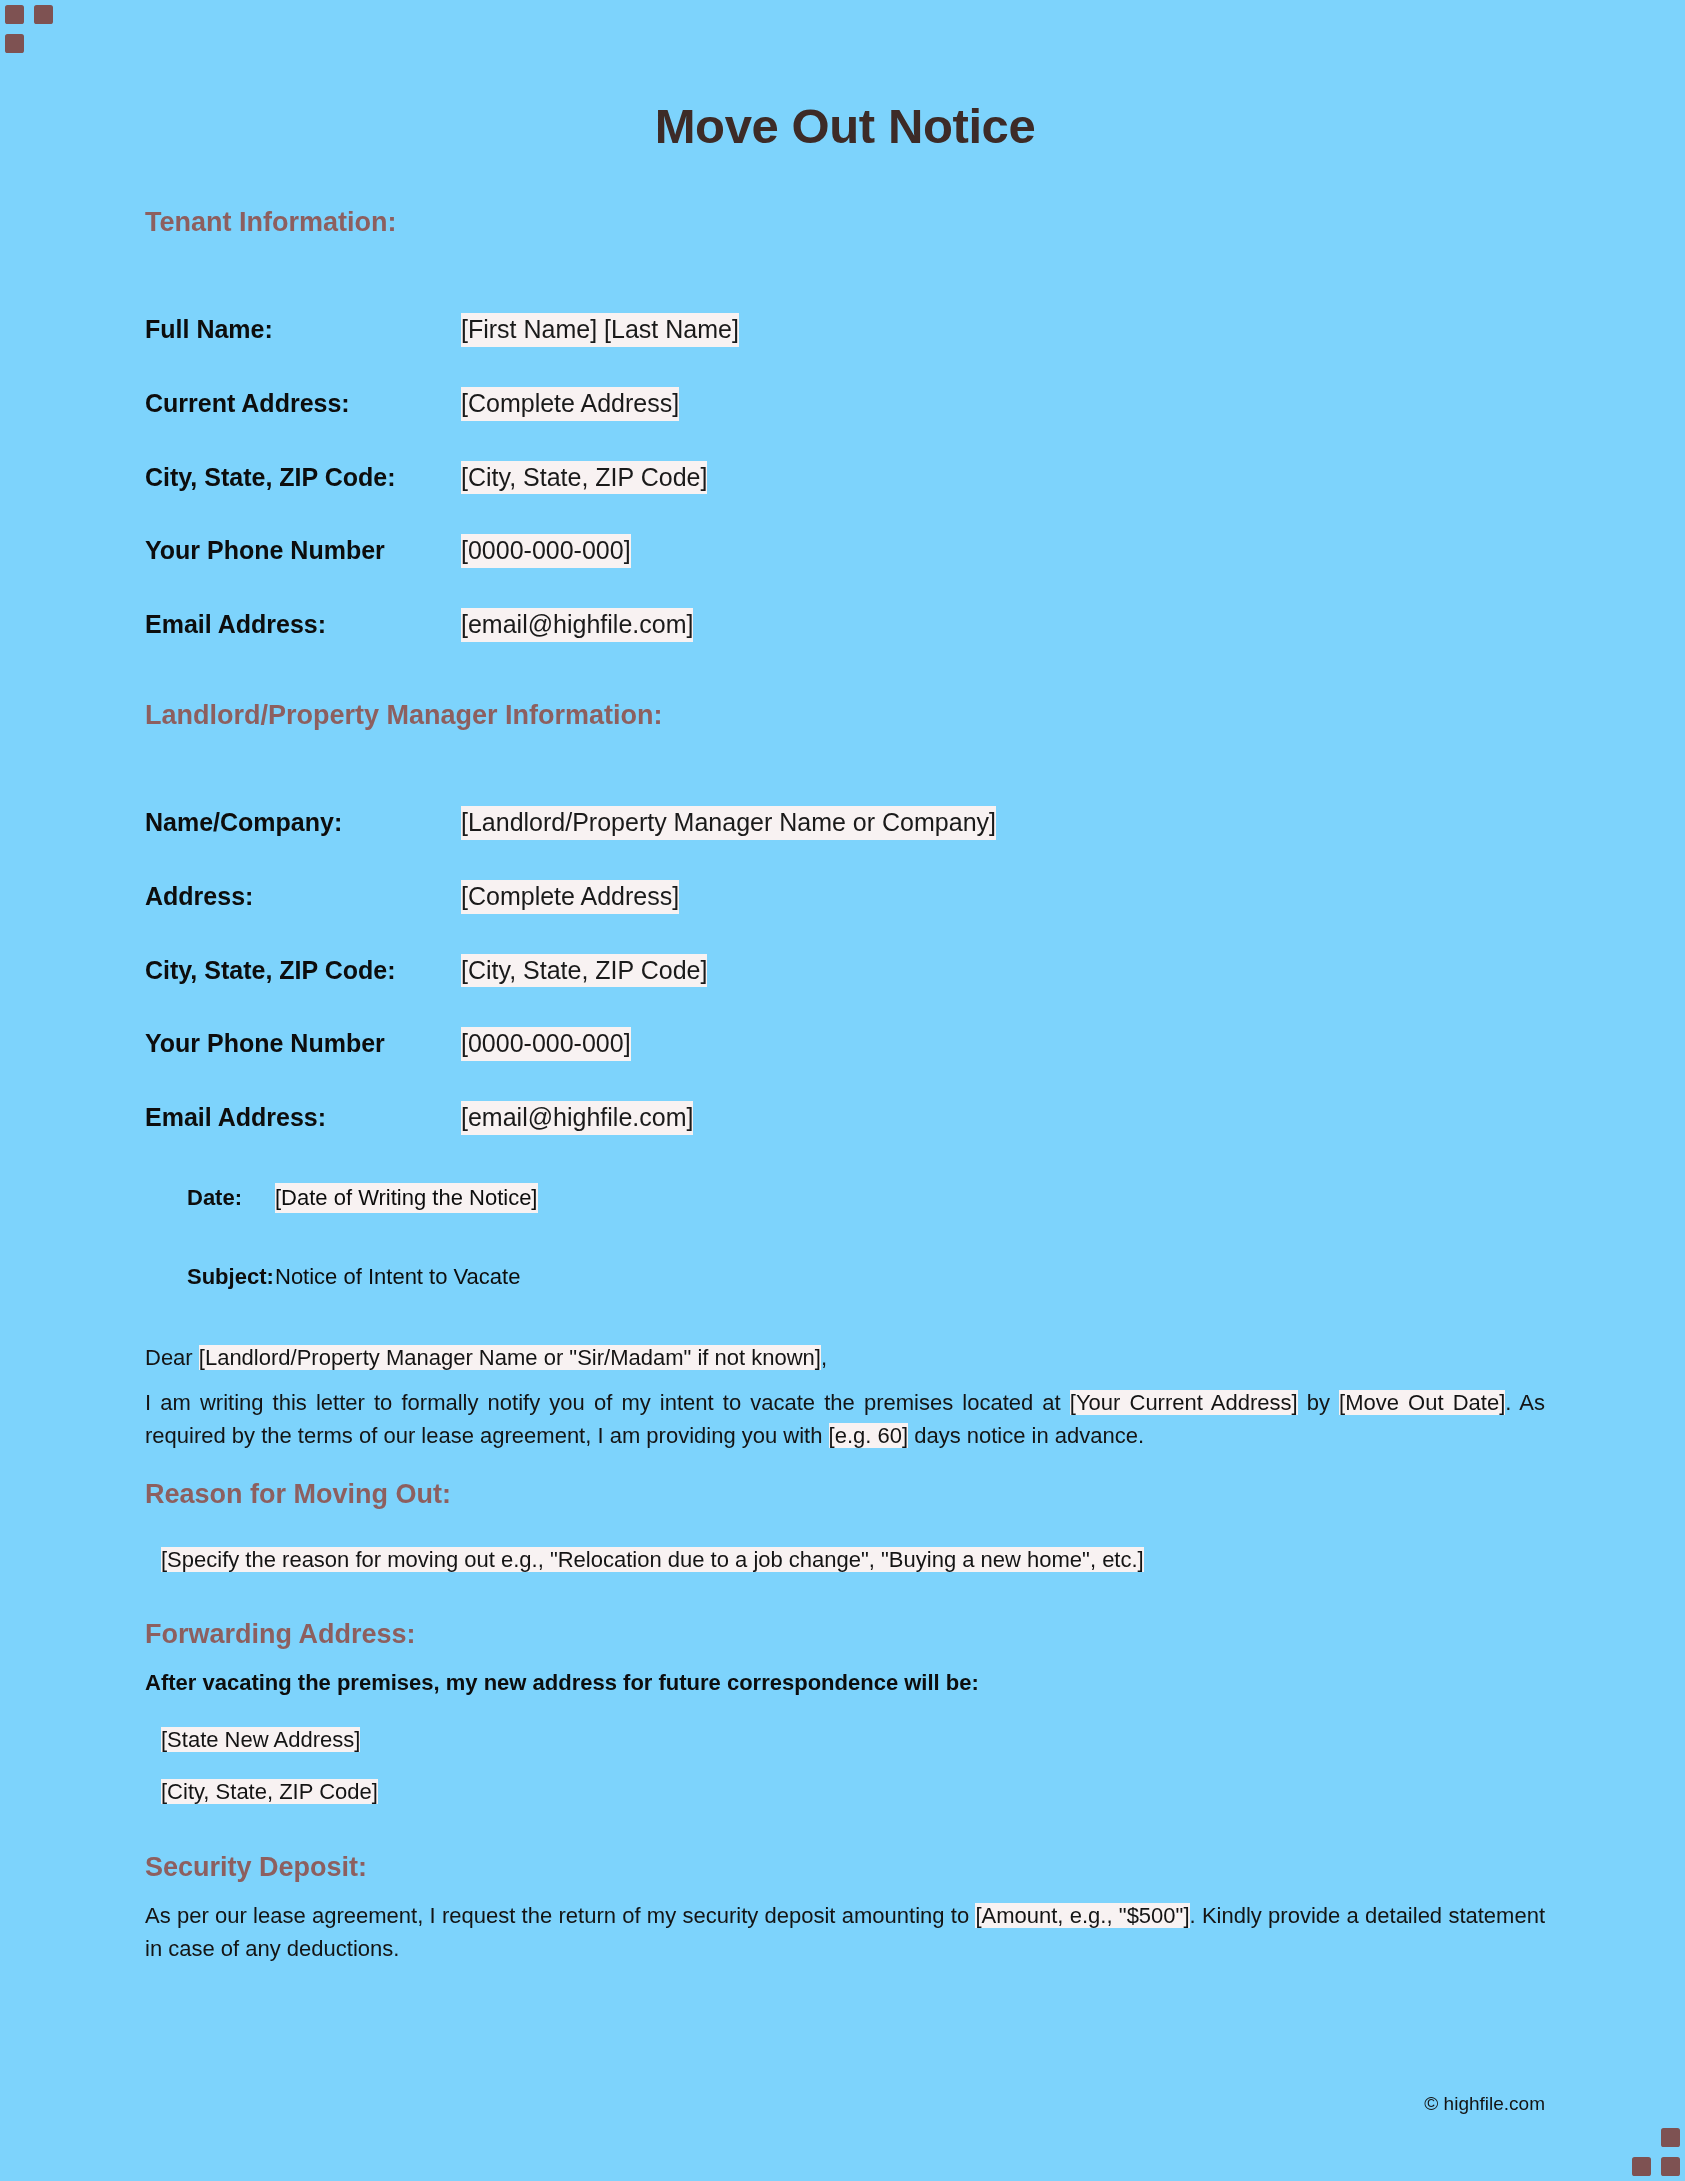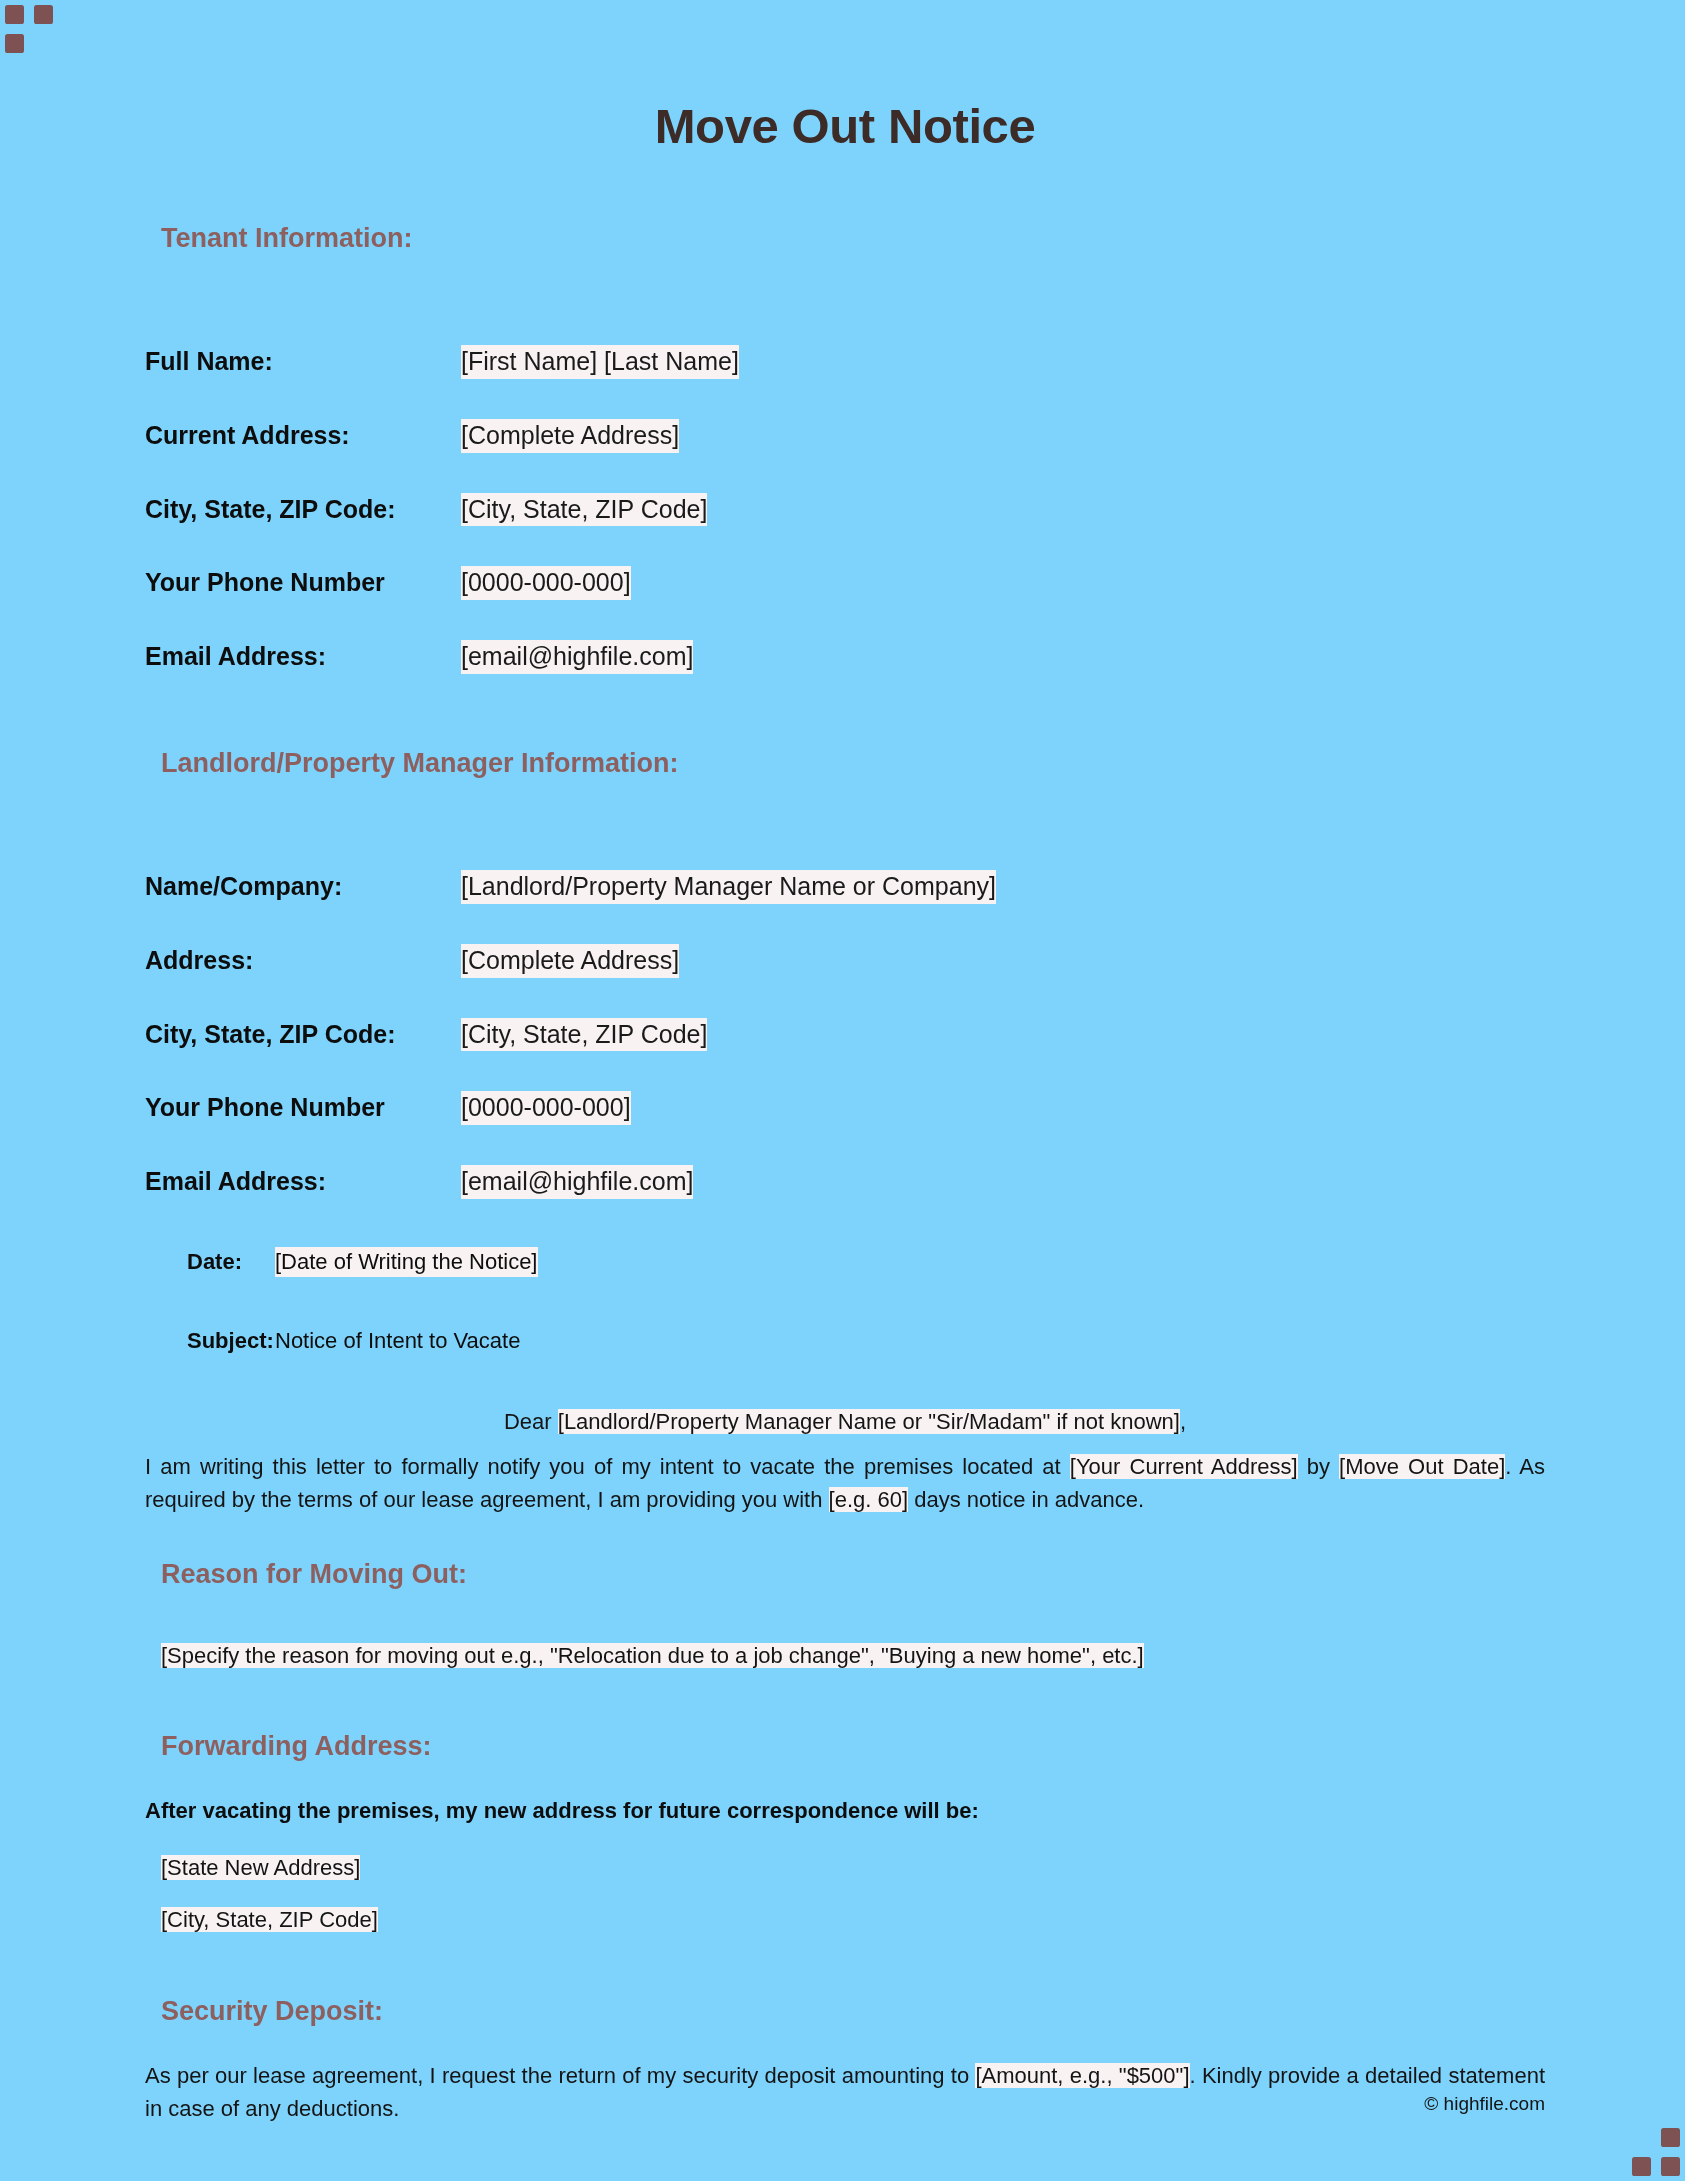--- a/index.html
+++ b/index.html
@@ -55,21 +55,21 @@
     color: #3d2b27;
     margin: 0;
     padding-top: 98px;
     letter-spacing: -0.4px;
   }
 
   .section-heading {
     font-size: 27px;
     font-weight: bold;
     color: #8d5f5f;
-    margin: 16px;
+    margin: 0;
     letter-spacing: 0px;
   }
 
   .hl {
     background: #f8f2f2;
   }
 
   
   .field-row {
     display: flex;
@@ -109,21 +109,20 @@
     line-height: 1.52;
     text-align: justify;
     margin: 0;
     color: #141414;
   }
   .salutation {
     font-size: 22px;
     line-height: 1.5;
     margin: 0;
     color: #141414;
-    text-align: center;
   }
   .bold-line {
     font-size: 22px;
     font-weight: bold;
     margin: 0;
     line-height: 1.5;
     color: #0d0d0d;
   }
   .plain-line {
     font-size: 22px;

